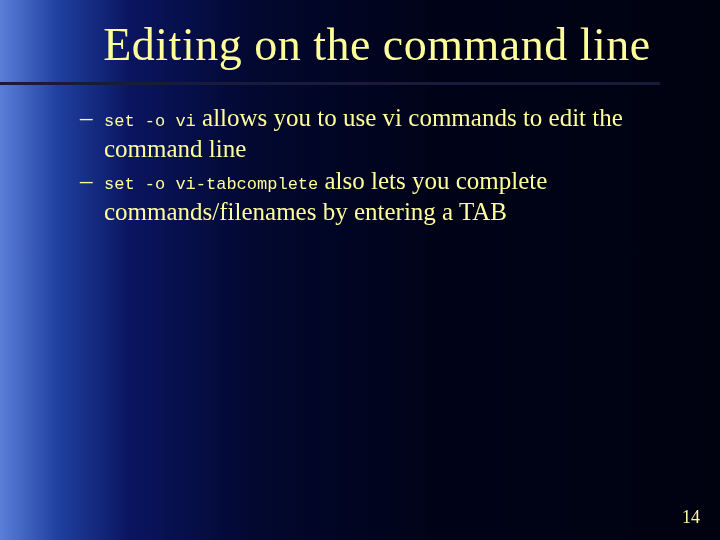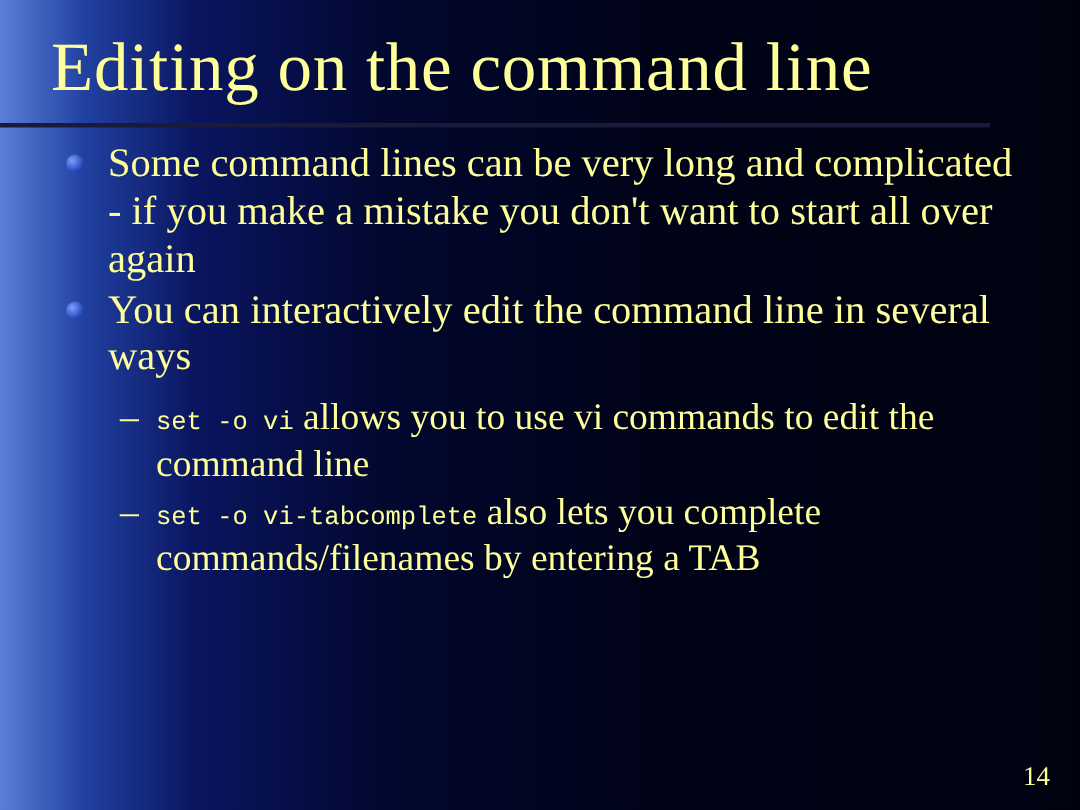--- a/index.html
+++ b/index.html
@@ -8,20 +8,21 @@
     background: linear-gradient(90deg, #5a7fd8 0%, #2040a0 8%, #0a1560 18%, #020830 35%, #000318 60%, #000210 100%);
     font-family: "Times New Roman", Times, serif;
     color: #ffff99;
     position: relative;
   }
   .title {
     font-size: 46px;
     color: #ffff99;
     padding: 18px 0 0 34px;
     letter-spacing: 0.5px;
+    text-align: center;
   }
   .title-underline {
     position: absolute;
     left: 0;
     top: 82px;
     height: 3px;
     width: 660px;
     background: #1a1a3a;
   }
   .content {
@@ -78,24 +79,20 @@
     margin-left: 10px;
   }
 </style>
 </head>
 <body>
 
 <div class="title">Editing on the command line</div>
 <div class="title-underline"></div>
 
 <div class="content">
-  <ul class="bullet-list">
-    <li class="bullet-item">Some command lines can be very long and complicated - if you make a mistake you don't want to start all over again</li>
-    <li class="bullet-item">You can interactively edit the command line in several ways</li>
-  </ul>
   <ul class="sub-list">
     <li class="sub-item">
       <span class="dash">–</span>
       <span class="mono">set -o vi</span><span> allows you to use vi commands to edit the command line</span>
     </li>
     <li class="sub-item">
       <span class="dash">–</span>
       <span class="mono">set -o vi-tabcomplete</span><span> also lets you complete commands/filenames by entering a TAB</span>
     </li>
   </ul>

